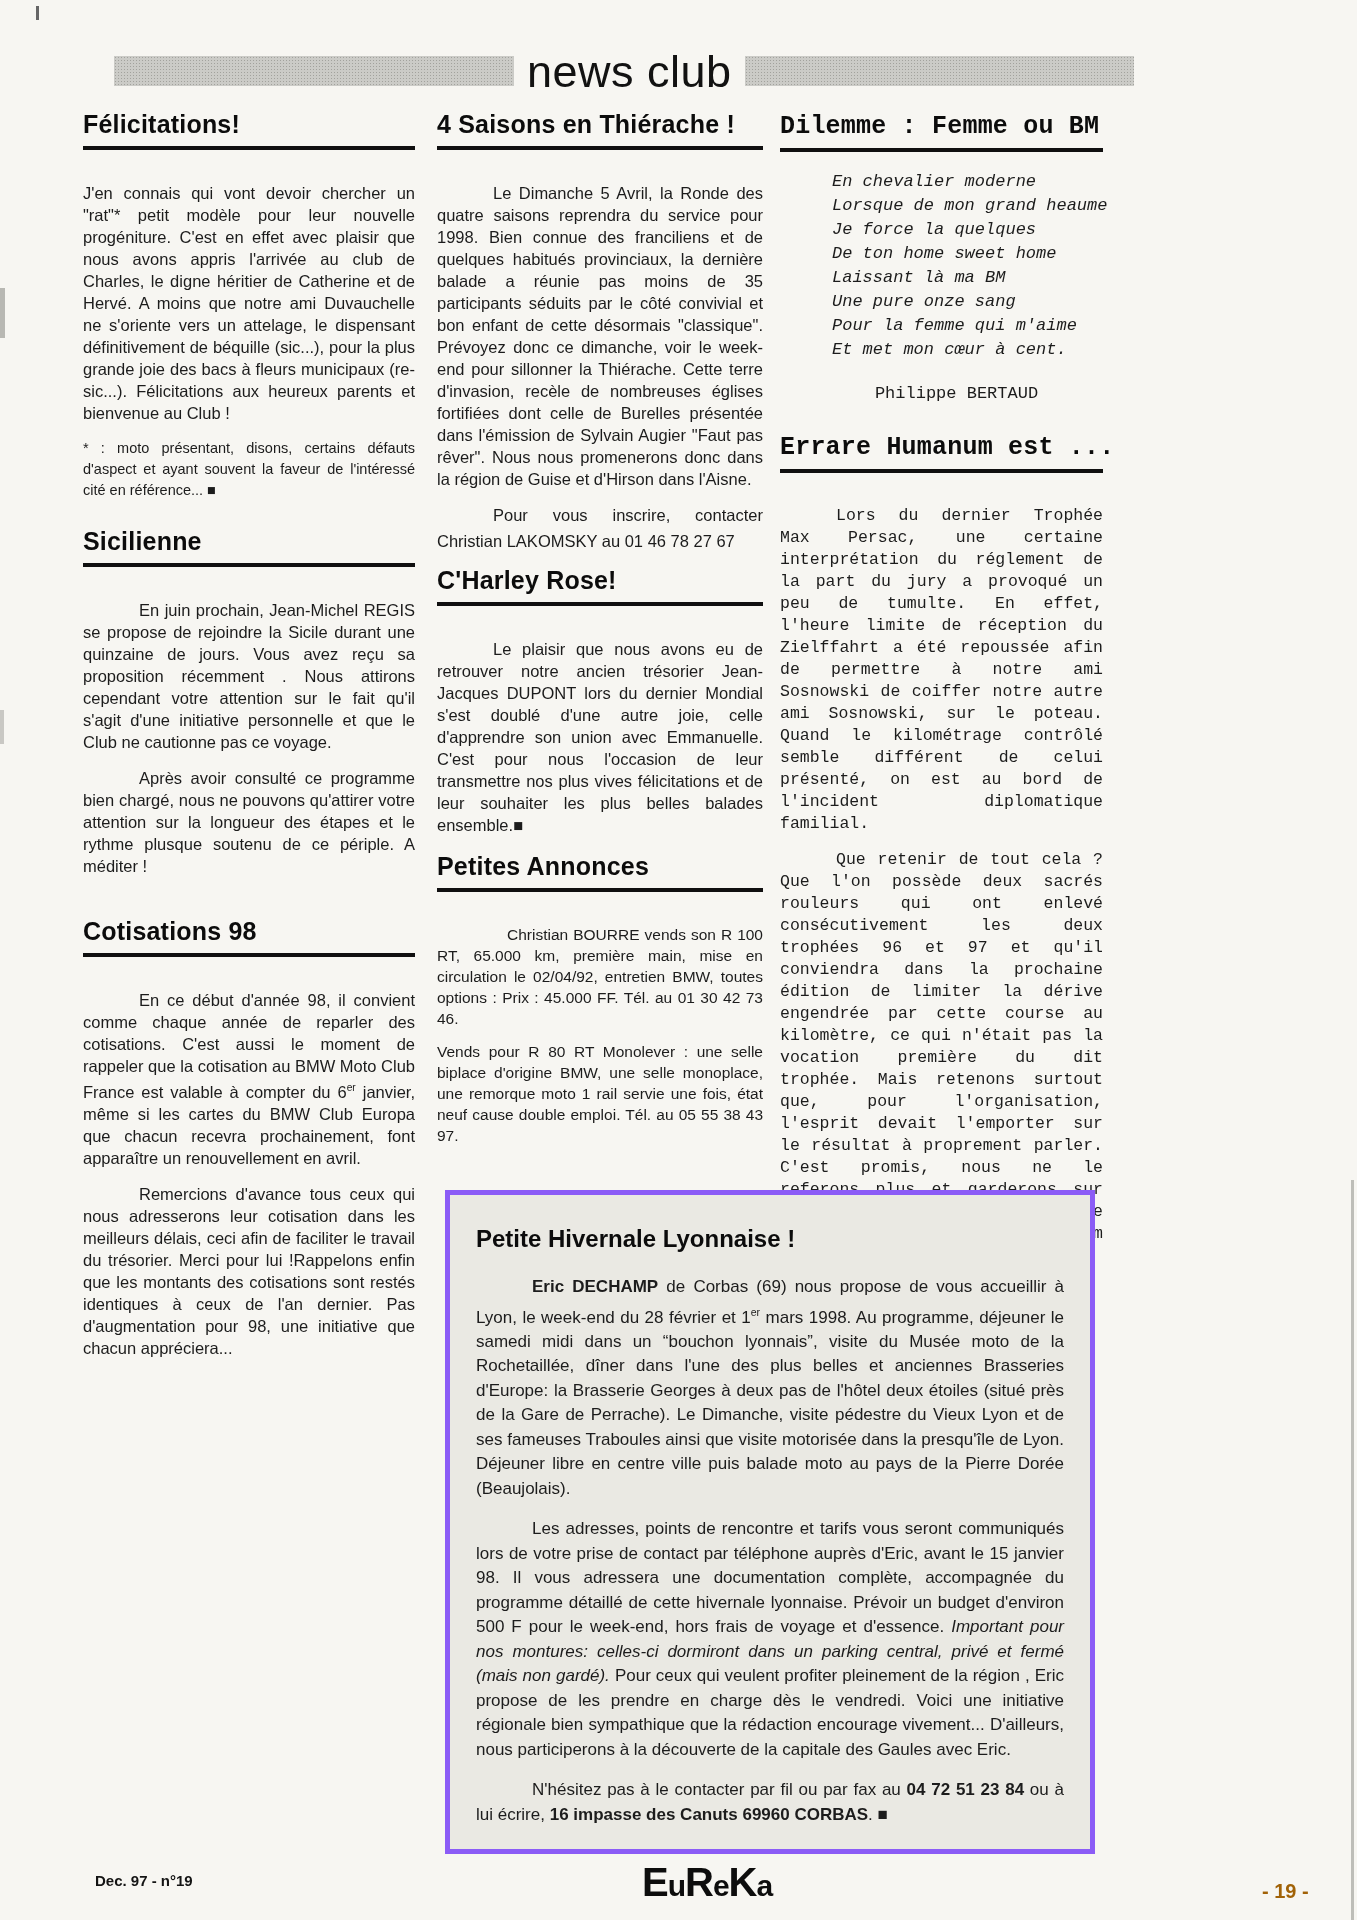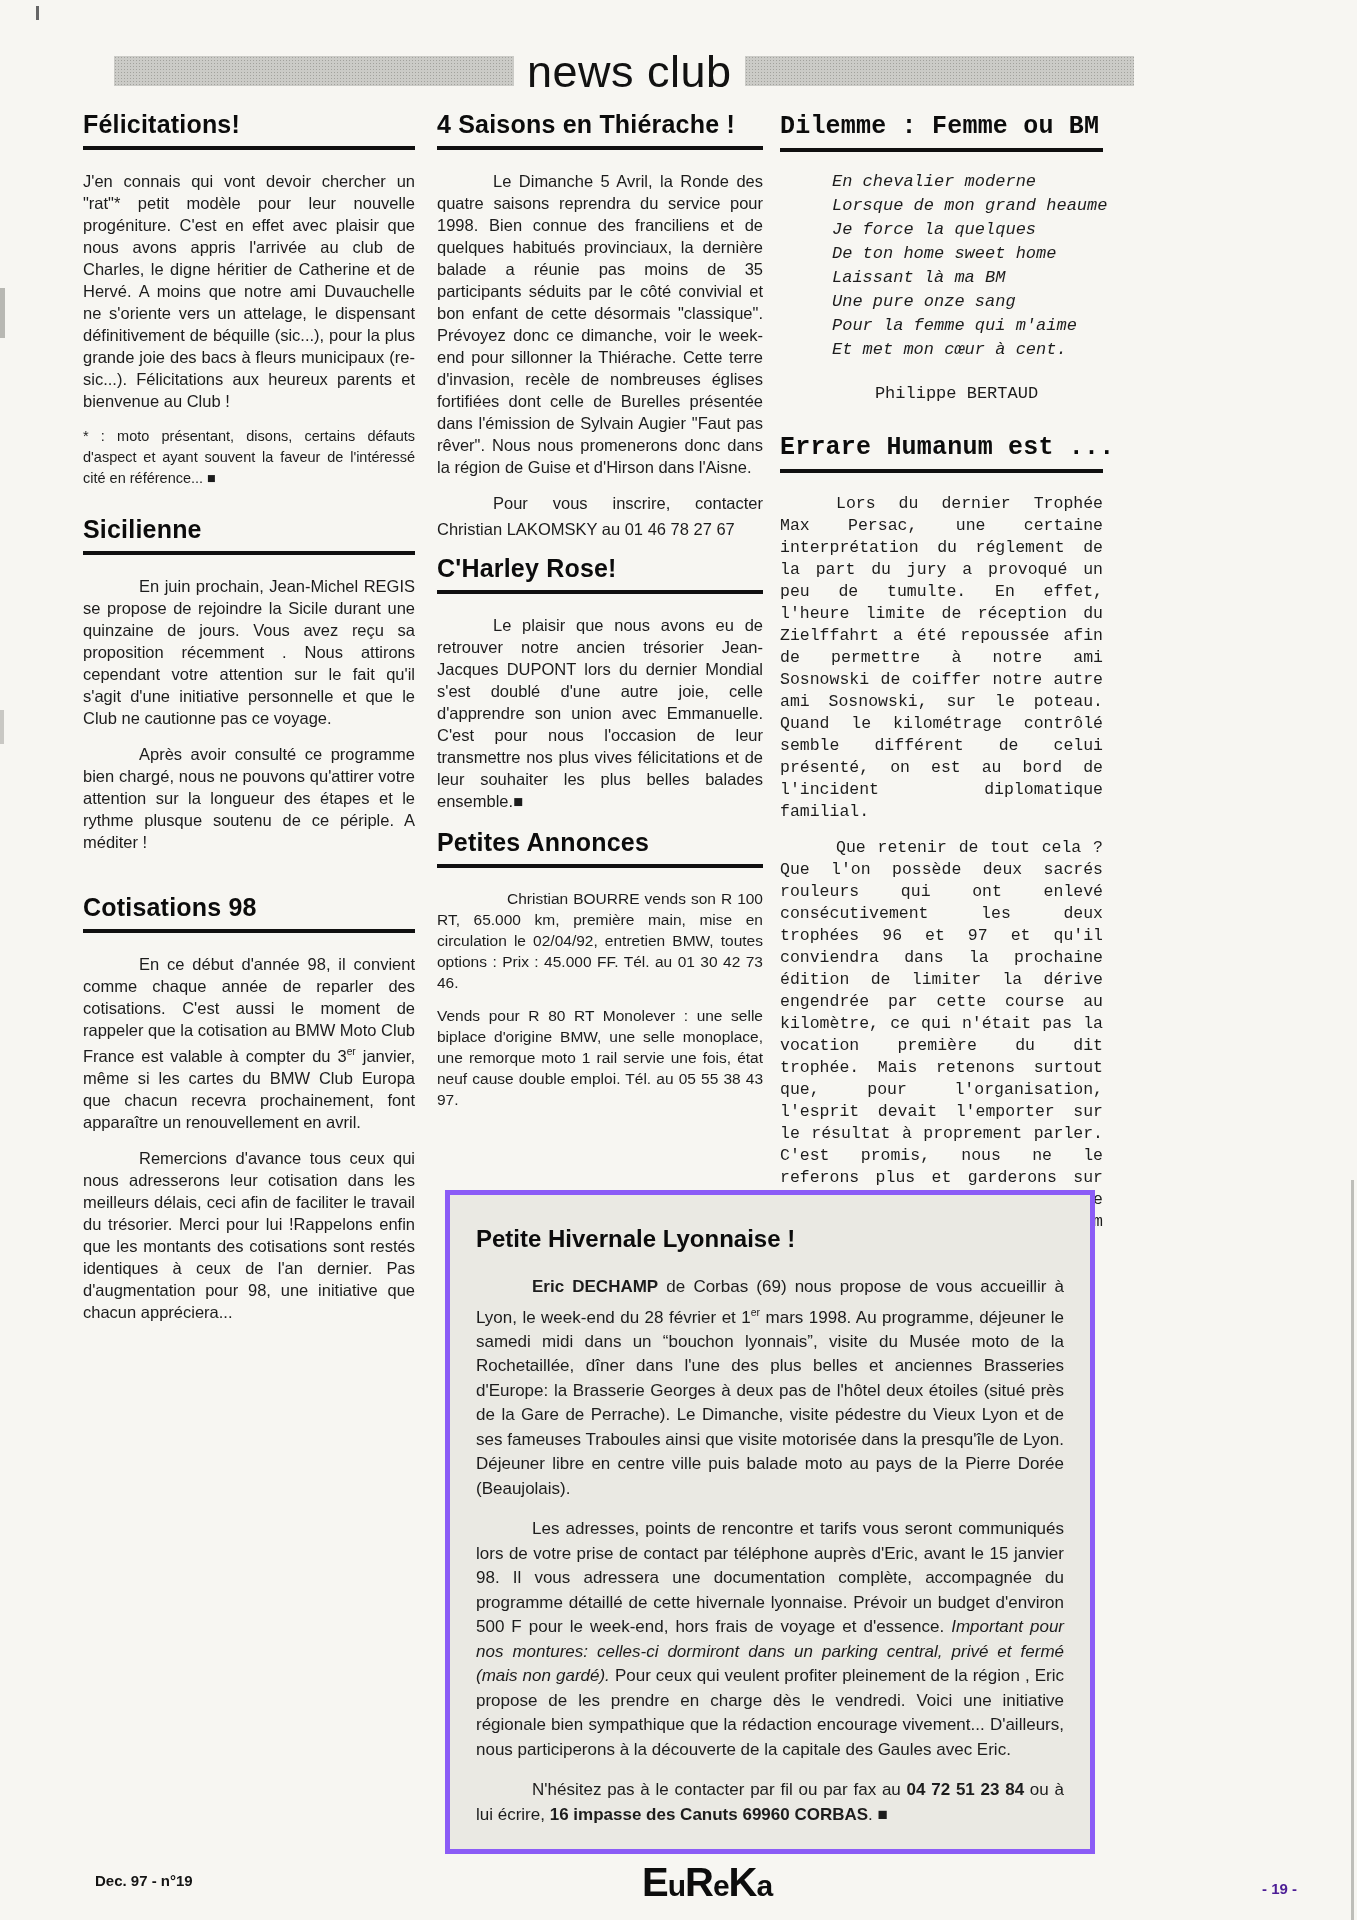--- a/index.html
+++ b/index.html
@@ -19,21 +19,21 @@
   .page-title { font-size:45px; font-weight:400; line-height:1; margin:0 13px; color:#121212; letter-spacing:0.5px; white-space:nowrap; }
 
   
   .col { position:absolute; top:110px; }
   .col-left  { left:83px;  width:332px; }
   .col-mid   { left:437px; width:326px; }
   .col-right { left:780px; width:323px; top:112px;font-family:Liberation Mono, monospace; }
 
   h2.atitle { font-size:25px; font-weight:700; margin:0; color:#0c0c0c; letter-spacing:0.2px; white-space:nowrap; }
   .rule { height:4px; background:#101010; margin-top:7px; }
-  .abody { margin-top:20px; }
+  .abody { margin-top:32px; }
   .abody p { margin:0 0 14px 0; font-size:16.5px; line-height:22px; text-align:justify; }
   p.ind { text-indent:56px; }
   p.ind70 { text-indent:70px; }
   p.stretch { text-align-last:justify; }
   p.italic { font-style:italic; }
   .footnote { font-size:14.5px !important; line-height:21px !important; margin-top:8px !important; }
 
   #art-sicilienne  { margin-top:26px; }
   #art-cotisations { margin-top:40px; }
   #art-charley     { margin-top:14px; }
@@ -57,21 +57,21 @@
   
   .seg-b { font-weight:700; }
   .seg-i { font-style:italic; }
   .seg-sup { font-size:0.62em; vertical-align:super; }
   .seg-L { font-size:40px; line-height:1; }
   .seg-l { font-size:30px; line-height:1; }
 
   
   .footer-issue { position:absolute; left:95px; top:1872px; font-size:15px; font-weight:700; color:#141414; }
   .logo { position:absolute; left:642px; top:1862px; font-weight:700; letter-spacing:-1px; color:#0d0d0d; }
-  .footer-page { position:absolute; left:1262px; top:1880px; font-size:15px; font-weight:700; color:#4c1d95; }
+  .footer-page { position:absolute; left:1262px; top:1880px; font-size:20px; font-weight:700; color:#a16207; }
 
   
   .artifact { position:absolute; background:#85857f; }
   .a1 { left:36px; top:6px; width:3px; height:14px; background:#666; }
   .a2 { left:0; top:288px; width:5px; height:50px; opacity:.55; }
   .a3 { left:0; top:710px; width:4px; height:34px; opacity:.4; }
   .a4 { left:1351px; top:1180px; width:3px; height:740px; opacity:.5; }
 </style>
 </head>
 <body>
@@ -106,21 +106,21 @@
       <div class="abody">
         <p class="ind"><span>En juin prochain, Jean-Michel REGIS se propose de rejoindre la Sicile durant une quinzaine de jours. Vous avez reçu sa proposition récemment . Nous attirons cependant votre attention sur le fait qu'il s'agit d'une initiative personnelle et que le Club ne cautionne pas ce voyage.</span></p>
         <p class="ind"><span>Après avoir consulté ce programme bien chargé, nous ne pouvons qu'attirer votre attention sur la longueur des étapes et le rythme plusque soutenu de ce périple.  A méditer !</span></p>
       </div>
     </section>
 
     <section class="article" id="art-cotisations">
       <h2 class="atitle">Cotisations 98</h2>
       <div class="rule"></div>
       <div class="abody">
-        <p class="ind"><span>En ce début d'année 98, il convient comme chaque année de reparler des cotisations. C'est aussi le moment de rappeler que la cotisation au BMW Moto Club France est valable à compter du 3</span><span class="seg-sup">er</span><span> janvier, même si les cartes du BMW Club Europa que chacun recevra prochainement, font apparaître un renouvellement en avril.</span></p>
+        <p class="ind"><span>En ce début d'année 98, il convient comme chaque année de reparler des cotisations. C'est aussi le moment de rappeler que la cotisation au BMW Moto Club France est valable à compter du 6</span><span class="seg-sup">er</span><span> janvier, même si les cartes du BMW Club Europa que chacun recevra prochainement, font apparaître un renouvellement en avril.</span></p>
         <p class="ind"><span>Remercions d'avance tous ceux qui nous adresserons leur cotisation dans les meilleurs délais, ceci afin de faciliter le travail du trésorier. Merci pour lui !Rappelons enfin que les montants des cotisations sont restés identiques à ceux de l'an dernier. Pas d'augmentation pour 98, une initiative que chacun appréciera...</span></p>
       </div>
     </section>
 
   </div>
 
   <div class="col col-mid">
 
     <section class="article" id="art-saisons">
       <h2 class="atitle">4 Saisons en Thiérache !</h2>

